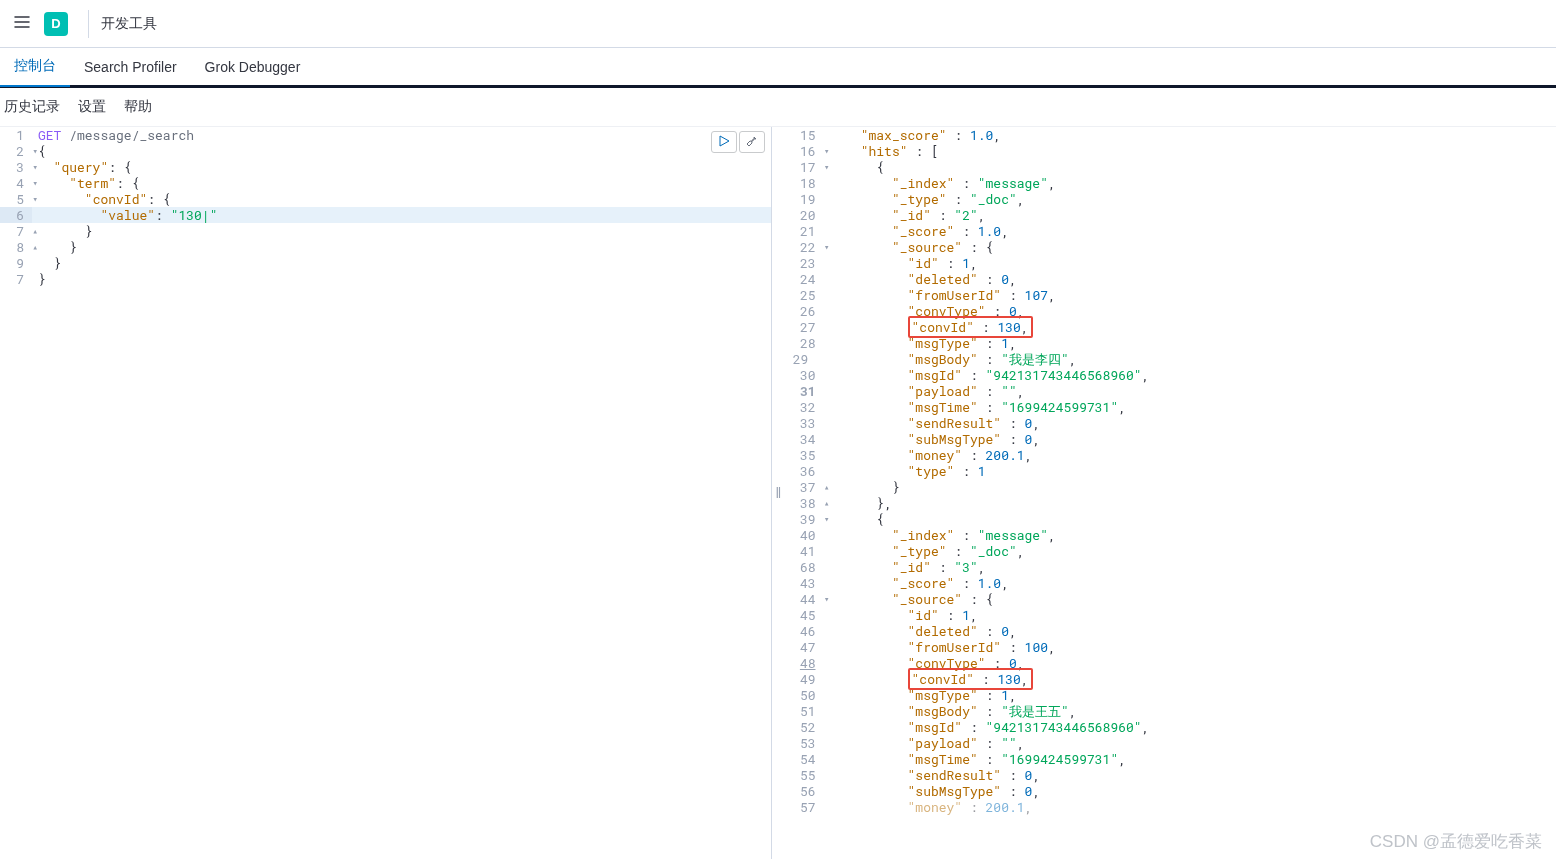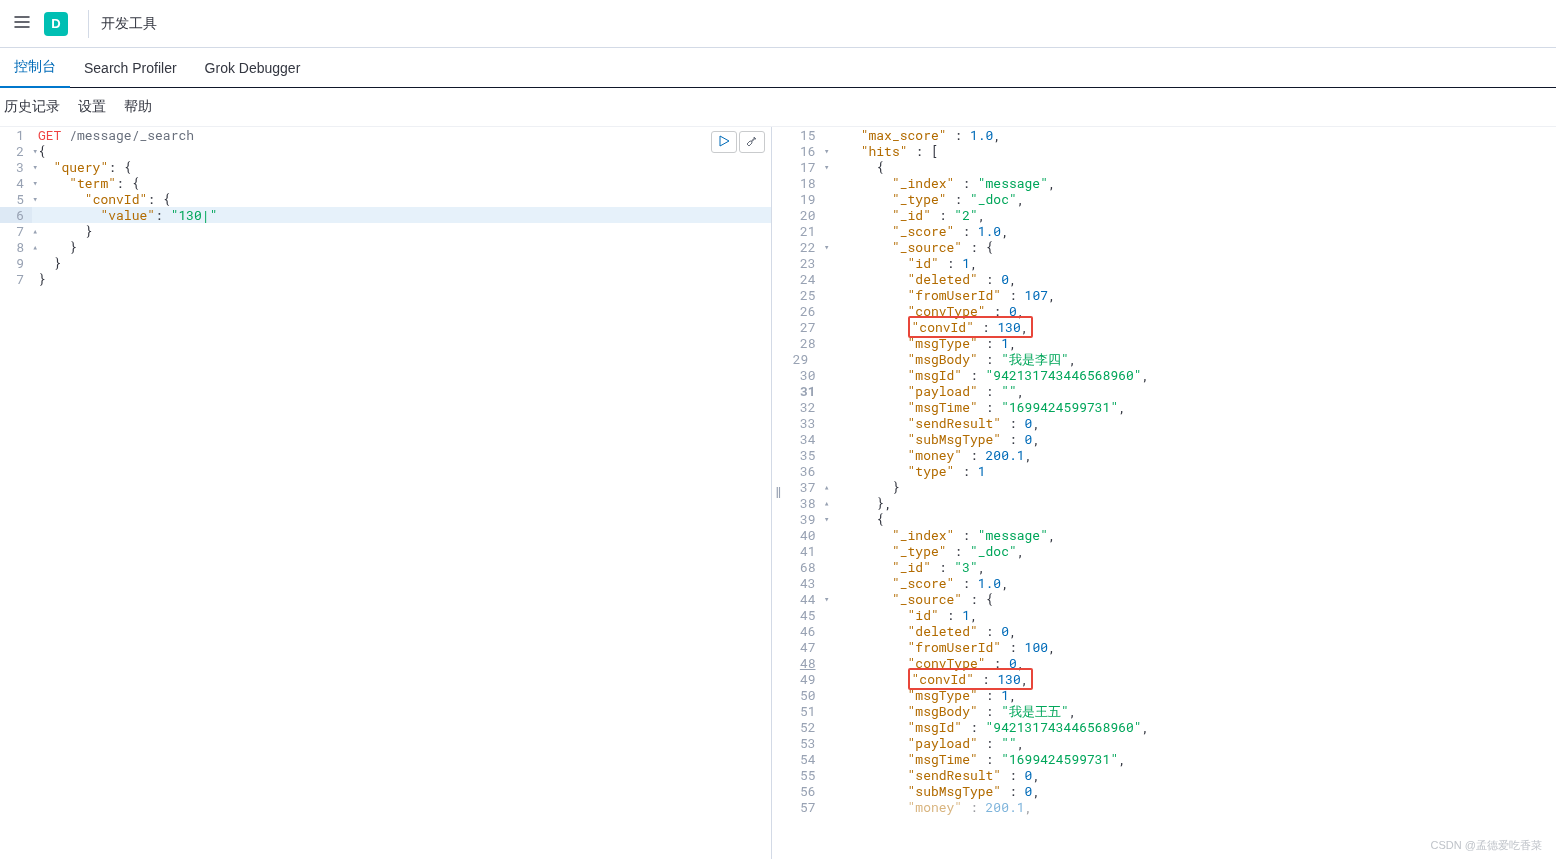--- a/index.html
+++ b/index.html
@@ -3,48 +3,48 @@
 <meta charset="utf-8">
 <style>
 * { margin: 0; padding: 0; box-sizing: border-box; }
 body { font-family: -apple-system, "Segoe UI", "Helvetica Neue", Arial, "Microsoft YaHei", sans-serif; font-size: 14px; color: #343741; background: #fff; }
 .header { display: flex; align-items: center; height: 48px; border-bottom: 1px solid #d3dae6; padding: 0 8px; }
 .hamburger { padding: 6px; margin-right: 8px; }
 .hamburger svg { width: 16px; height: 16px; }
 .app-badge { width: 24px; height: 24px; background: #00bfb3; color: #fff; font-weight: bold; border-radius: 4px; display: flex; align-items: center; justify-content: center; font-size: 13px; margin-right: 8px; }
 .divider-v { width: 1px; height: 28px; background: #d3dae6; margin: 0 12px; }
 .app-title { font-weight: 500; }
-.tabs { display: flex; align-items: center; border-bottom: 1px solid #0f172a; padding: 0 0 0 0px; height: 40px; }
+.tabs { display: flex; align-items: center; border-bottom: 3px solid #0f172a; padding: 0 0 0 0px; height: 40px; }
 .tab { padding: 10px 14px; cursor: pointer; color: #343741; font-size: 14px; }
 .tab.active { color: #006bb8; border-bottom: 2px solid #07c; margin-bottom: -1px; }
 .tab .badge { display: inline-block; border: 1px solid #c9cbcd; border-radius: 3px; font-size: 11px; padding: 1px 6px; margin-left: 6px; color: #69707d; background: #fff; }
 .toolbar { display: flex; gap: 18px; padding: 10px 4px; font-size: 14px; color: #006bb8; }
 .toolbar span { cursor: pointer; color: #343741; }
 .panes { display: flex; height: calc(100vh - 130px); border-top: 1px solid #eef0f4; position: relative; }
 .pane { flex: 1; overflow: auto; position: relative; font-family: "Roboto Mono", Consolas, Menlo, monospace; font-size: 13px; line-height: 16px; }
 .pane-left { border-right: 1px solid #d3dae6; background:#fff;}
 .pane-right { background:#fff; }
 .code-row { display: flex; white-space: pre; }
 .gutter { width: 32px; text-align: right; color: #98a2b3; padding-right: 8px; user-select: none; flex-shrink: 0; position: relative; }
 .fold-marker { position: absolute; right: -6px; top: 0; font-size: 9px; color: #98a2b3; }
 .line-content { flex: 1; padding-left: 6px; }
 .hl-line .line-content { background: #e6f1fa; }
 .hl-line .gutter { background: #dde9f5; }
 .guide { display:inline-block; border-left: 1px dashed #d3dae6; width: 1px; margin-right: -1px; }
-.t-method { color: #ef4444; }
+.t-method { color: #8b5cf6; }
 .t-path { color: #69707d; }
 .t-key { color: #b26b00; }
 .t-str { color: #00a65a; }
 .t-num { color: #006bb8; }
 .t-punc { color: #343741; }
 .red-box { border: 2px solid #e8463a; border-radius: 2px; padding: 0 2px; }
 .run-btns { position: absolute; top: 4px; right: 6px; display: flex; gap: 2px; background: #fff; }
 .run-btns .btn { border: 1px solid #c9cbcd; padding: 2px 6px; border-radius: 3px; color: #006bb8; background:#fff;}
 .resizer { width: 14px; display:flex; align-items:center; justify-content:center; cursor: col-resize; color:#98a2b3; }
-.watermark { position: fixed; right: 14px; bottom: 10px; color: #bfc3c9; font-size: 11px; pointer-events: none; }
+.watermark { position: fixed; right: 14px; bottom: 10px; color: #bfc3c9; font-size: 17px; pointer-events: none; }
 </style>
 </head>
 <body>
 
 <div class="header">
   <div class="hamburger">
     <svg viewBox="0 0 16 16">
         <path d="M1 3h14M1 8h14M1 13h14" stroke="#343741" stroke-width="1.5" stroke-linecap="round"></path>
       </svg>
   </div>

